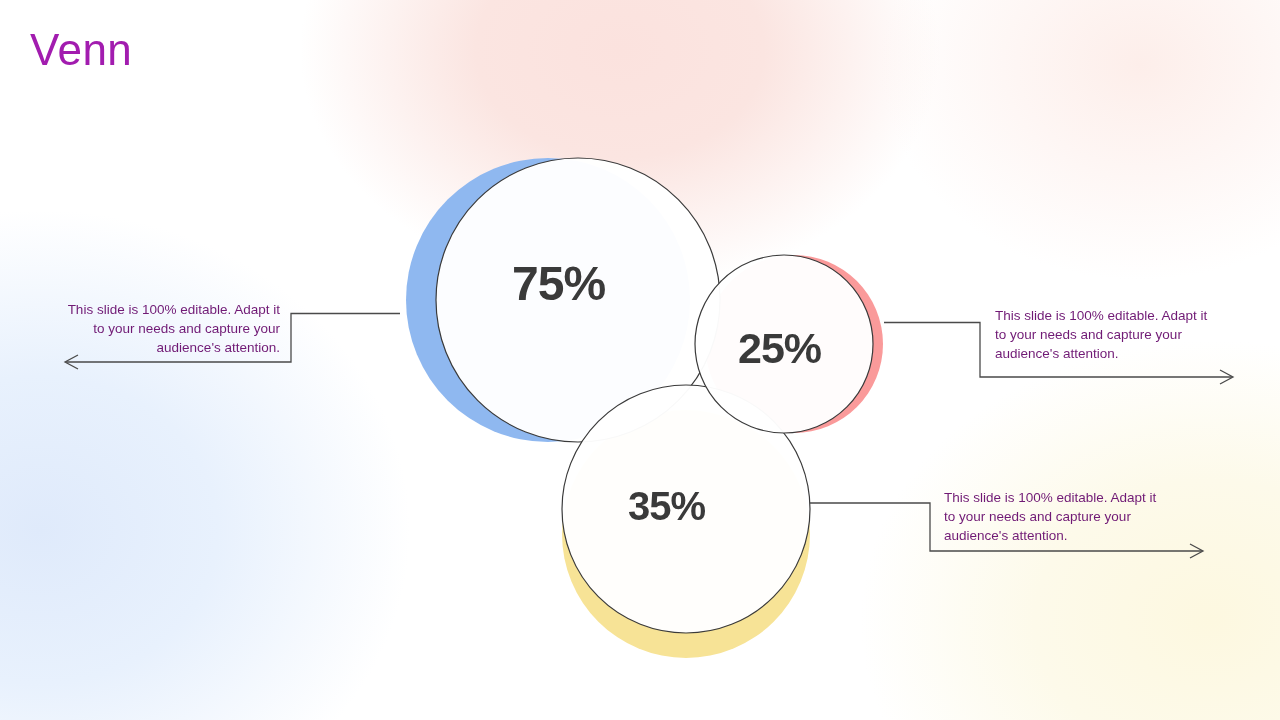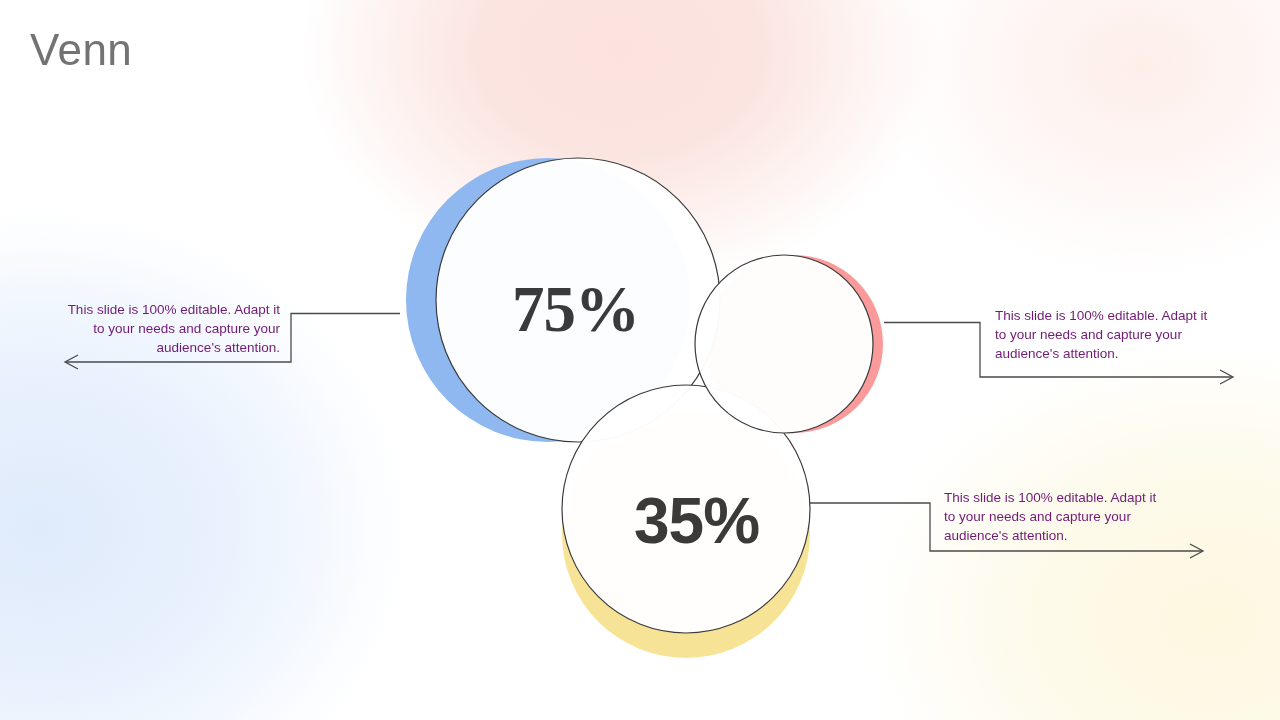--- a/index.html
+++ b/index.html
@@ -63,21 +63,21 @@
   }
 
   
   .title {
     position: absolute;
     left: 30px;
     top: 24px;
     font-size: 44px;
     font-weight: 300;
     letter-spacing: 0.5px;
-    color: #737373;
+    color: #a21caf;
     line-height: 1.2;
   }
 
   
   #venn {
     position: absolute;
     left: 0;
     top: 0;
   }
 
@@ -111,34 +111,32 @@
   
   .pct {
     position: absolute;
     font-weight: bold;
     color: #3a3a3a;
     letter-spacing: -1px;
     white-space: nowrap;
   }
   .pct-75 {
     left: 512px;
-    top: 272px;
-    font-size: 65px;
-    font-family: Liberation Serif, serif;
+    top: 256px;
+    font-size: 48px;
   }
   .pct-25 {
     left: 738px;
     top: 324px;
     font-size: 43px;
   }
   .pct-35 {
     left: 628px;
     top: 484px;
-    font-size: 64px;
-    margin-left: 6px;
+    font-size: 40px;
   }
 </style>
 </head>
 <body>
 
 <div id="slide">
 
   <div class="bg-layer">
     <div class="blob blob-pink"></div>
     <div class="blob blob-blue"></div>
@@ -168,20 +166,21 @@
       <path d="M 1220 370 L 1233 377 L 1220 384" fill="none" stroke="#4a4a4a" stroke-width="1.3"></path>
     </g>
 
     <g>
       <path d="M 810 503 L 930 503 L 930 551 L 1202 551" fill="none" stroke="#4a4a4a" stroke-width="1.3"></path>
       <path d="M 1190 544 L 1203 551 L 1190 558" fill="none" stroke="#4a4a4a" stroke-width="1.3"></path>
     </g>
   </svg>
 
   <div class="pct pct-75">75%</div>
+  <div class="pct pct-25">25%</div>
   <div class="pct pct-35">35%</div>
 
   <div class="desc desc-left">This slide is 100% editable. Adapt it
 to your needs and capture your
 audience's attention.</div>
   <div class="desc desc-right">This slide is 100% editable. Adapt it
 to your needs and capture your
 audience's attention.</div>
   <div class="desc desc-bottom-right">This slide is 100% editable. Adapt it
 to your needs and capture your

